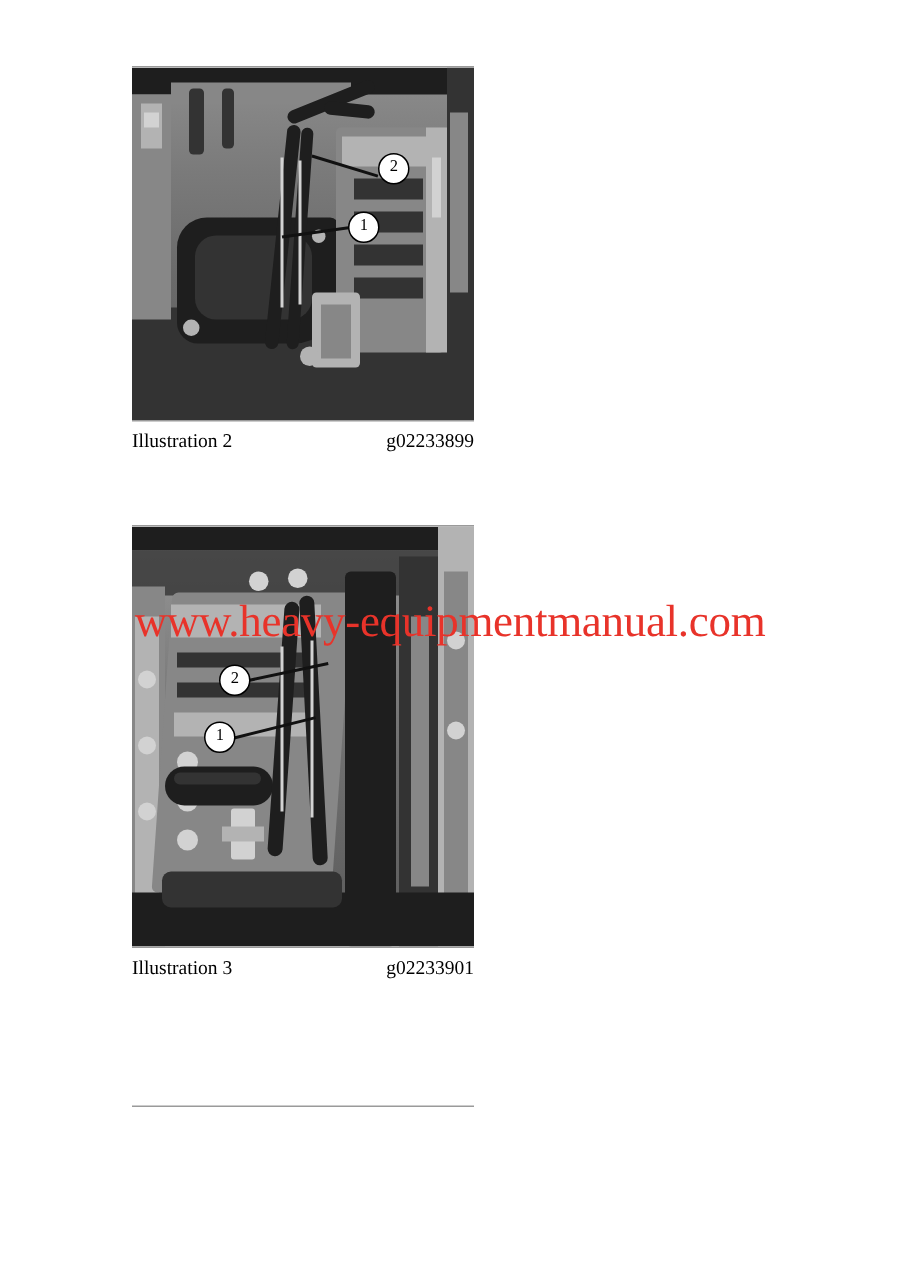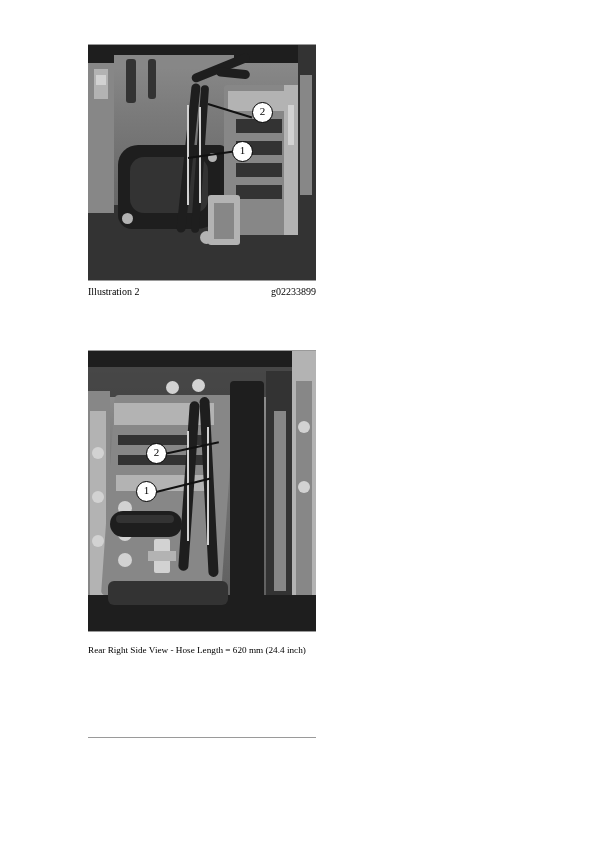--- a/index.html
+++ b/index.html
@@ -47,21 +47,21 @@
     width: 228px;
     height: 100%;
     position: relative;
     overflow: hidden;
     background: #6f6f6f;
   }
   .cap-row {
     width: 228px;
     display: flex;
     justify-content: space-between;
-    font-size: 10px;
+    font-size: 13px;
     color: #000;
     padding-top: 5px;
   }
   .cap-desc {
     width: 300px;
     font-size: 9.2px;
     color: #000;
     padding-top: 13px;
     white-space: nowrap;
   }
@@ -254,22 +254,26 @@
           <div class="leader" style="left:76px; top:102px; width:56px; transform:rotate(-12deg);"></div>
           <div class="leader" style="left:68px; top:140px; width:56px; transform:rotate(-14deg);"></div>
 
           <div class="callout" style="left:58px; top:92px;">2</div>
           <div class="callout" style="left:48px; top:130px;">1</div>
         </div>
       </div>
 
       <div class="rule"></div>
 
-
-      <div class="cap-desc">Rear Right Side View - Hose Length = 620 mm (24.4 inch)</div>
+      <div class="cap-row">
+        <span>Illustration 3</span>
+        <span>g02233901</span>
+      </div>
+
     </div>
 
   </div>
 
   <div class="bottom-rule"></div>
 
+  <div class="watermark">www.heavy-equipmentmanual.com</div>
 
 </div>
 
 </body></html>

